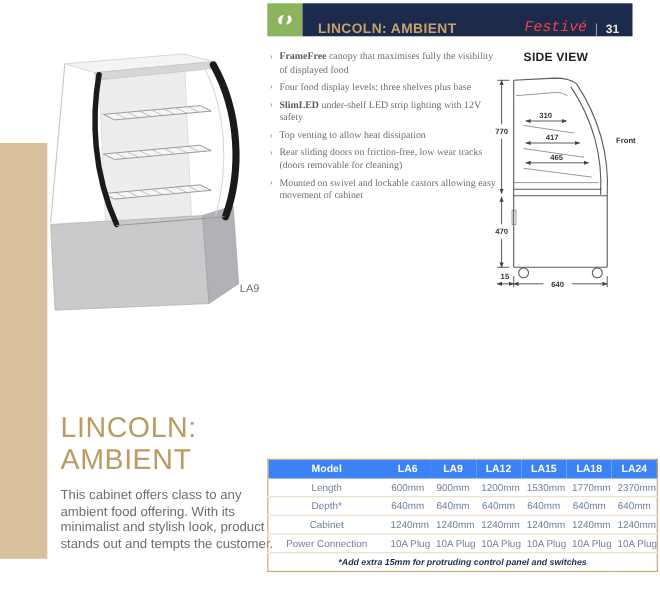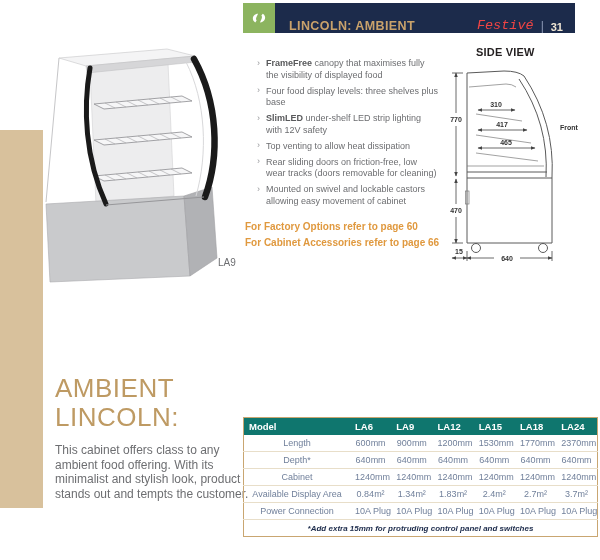--- a/index.html
+++ b/index.html
@@ -20,42 +20,42 @@
 
   
   svg.cabinet{position:absolute;left:34px;top:46px;}
   .la9-label{position:absolute;left:218px;top:257px;font-size:10px;color:#6D6E71;}
   .shelf-frame{fill:#f6f6f7;stroke:#8d8d90;stroke-width:.8;}
   .shelf-wire{stroke:#a3a3a6;stroke-width:.6;}
 
   
   .features{position:absolute;left:245px;top:46px;width:206px;}
   .features-heading{font-size:11px;font-weight:bold;color:#231F20;margin:0 0 7px 0;letter-spacing:.2px;}
-  .features ul{list-style:none;margin:12px;padding:0;}
+  .features ul{list-style:none;margin:0;padding:0;font-family:Liberation Serif, serif;}
   .features li{position:relative;padding-left:9px;font-size:9px;line-height:11.5px;color:#6D6E71;margin-bottom:4.5px;}
   .features li::before{content:"\203A";position:absolute;left:0;top:-0.5px;color:#97989b;}
   .features li b{color:#58595B;}
   .links{margin-top:9px;}
   .links div{font-size:10px;font-weight:bold;color:#E0993F;line-height:16px;}
 
   
   .sideview-heading{position:absolute;left:476px;top:46px;font-size:11px;font-weight:bold;color:#231F20;letter-spacing:.2px;}
   svg.sideview{position:absolute;left:448px;top:58px;}
   .outline{stroke:#5a5a5a;fill:none;stroke-width:1;}
   .thin{stroke:#7a7a7a;fill:none;stroke-width:.7;}
   .dim{stroke:#444;stroke-width:.8;}
   .dim-text{font-size:7px;font-weight:bold;fill:#333;font-family:"Liberation Sans",sans-serif;}
 
   
   .intro-title{position:absolute;left:55px;top:374px;font-size:26px;line-height:29px;color:#BE9A63;letter-spacing:.5px;}
   .intro-desc{position:absolute;left:55px;top:443px;width:196px;font-size:12px;line-height:14.5px;color:#6D6E71;}
 
   
   table.spec{position:absolute;left:243px;top:417px;width:355px;border-collapse:collapse;border:1px solid #C9A671;table-layout:fixed;}
-  .spec th{background:#0f766e;color:#ffffff;font-size:9.5px;text-align:left;padding:3px 5px;font-weight:bold;white-space:nowrap;}
+  .spec th{background:#3b82f6;color:#ffffff;font-size:9.5px;text-align:center;padding:3px 5px;font-weight:bold;white-space:nowrap;}
   .spec th:first-child{width:96px;}
   .spec td{font-size:9px;color:#71809B;padding:3px 5px;border-bottom:1px solid #E8DEC9;white-space:nowrap;text-align:center;}
   .spec tfoot td{font-size:8px;font-weight:bold;font-style:italic;color:#1C2B4B;border-bottom:none;padding:4px 5px 3px;}
 </style>
 </head>
 <body>
 
 <div class="page">
 
   <div class="accent-bar"></div>
@@ -117,24 +117,20 @@
 
   <div class="features">
     <ul>
         <li><b>FrameFree</b> canopy that maximises fully the visibility of displayed food</li>
         <li>Four food display levels: three shelves plus base</li>
         <li><b>SlimLED</b> under-shelf LED strip lighting with 12V safety</li>
         <li>Top venting to allow heat dissipation</li>
         <li>Rear sliding doors on friction-free, low wear tracks (doors removable for cleaning)</li>
         <li>Mounted on swivel and lockable castors allowing easy movement of cabinet</li>
       </ul>
-    <div class="links">
-      <div>For Factory Options refer to page 60</div>
-      <div>For Cabinet Accessories refer to page 66</div>
-    </div>
   </div>
 
   <div class="sideview-heading">SIDE VIEW</div>
   <svg class="sideview" width="152" height="215" viewBox="0 0 152 215">
     <defs>
       <marker id="ah" markerWidth="7" markerHeight="7" refX="5.5" refY="3" orient="auto-start-reverse">
         <path d="M0,0.6 L6,3 L0,5.4 Z" fill="#444"></path>
       </marker>
     </defs>
 
@@ -178,22 +174,22 @@
     <line x1="4" y1="200" x2="19" y2="200" class="dim" marker-start="url(#ah)" marker-end="url(#ah)"></line>
     <text x="11" y="196" text-anchor="middle" class="dim-text">15</text>
     <line x1="19" y1="200" x2="46" y2="200" class="dim" marker-start="url(#ah)"></line>
     <line x1="72" y1="200" x2="104" y2="200" class="dim" marker-end="url(#ah)"></line>
     <text x="59" y="202.5" text-anchor="middle" class="dim-text">640</text>
 
     <text x="112" y="72" class="dim-text">Front</text>
   </svg>
 
   <div class="intro-title">
+    <div>LINCOLN:</div>
     <div>AMBIENT</div>
-    <div>LINCOLN:</div>
   </div>
   <div class="intro-desc">This cabinet offers class to any ambient food offering. With its minimalist and stylish look, product stands out and tempts the customer.</div>
 
   <table class="spec">
     <thead>
         <tr>
           <th>Model</th>
           <th>LA6</th>
           <th>LA9</th>
           <th>LA12</th>
@@ -224,29 +220,20 @@
         <tr>
           <td>Cabinet</td>
           <td>1240mm</td>
           <td>1240mm</td>
           <td>1240mm</td>
           <td>1240mm</td>
           <td>1240mm</td>
           <td>1240mm</td>
         </tr>
         <tr>
-          <td>Available Display Area</td>
-          <td>0.84m²</td>
-          <td>1.34m²</td>
-          <td>1.83m²</td>
-          <td>2.4m²</td>
-          <td>2.7m²</td>
-          <td>3.7m²</td>
-        </tr>
-        <tr>
           <td>Power Connection</td>
           <td>10A Plug</td>
           <td>10A Plug</td>
           <td>10A Plug</td>
           <td>10A Plug</td>
           <td>10A Plug</td>
           <td>10A Plug</td>
         </tr>
       </tbody>
     <tfoot>

